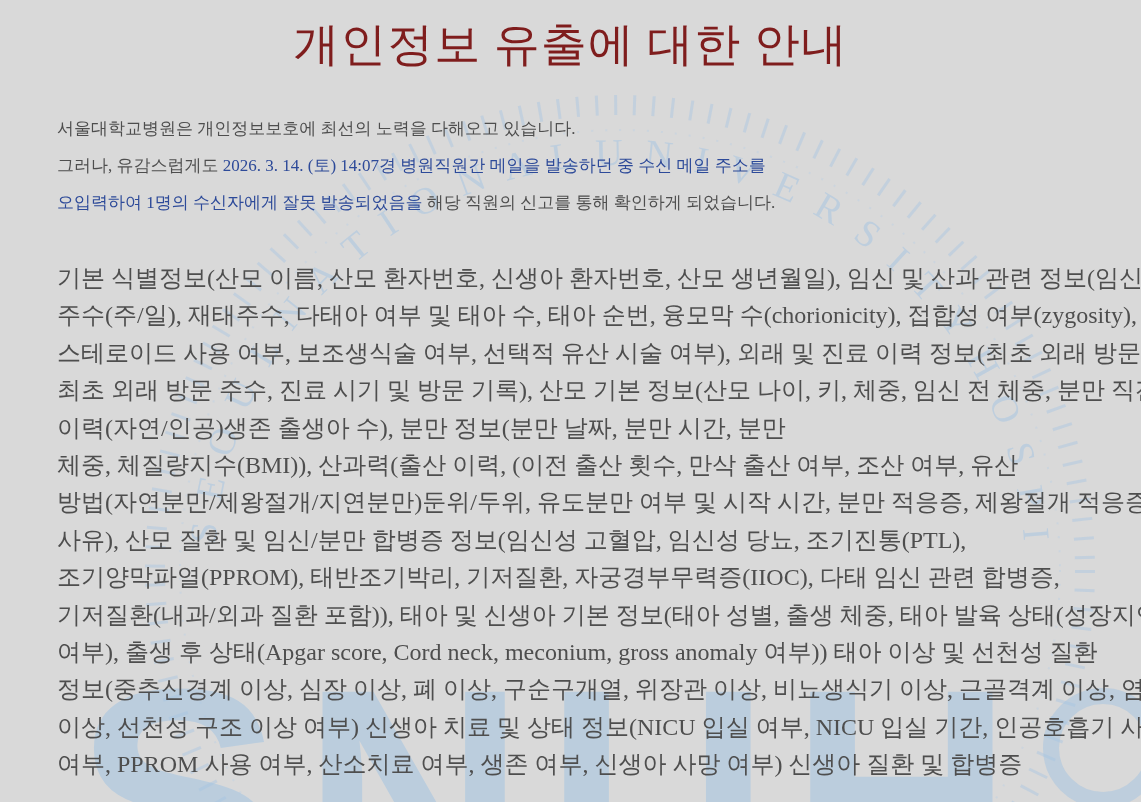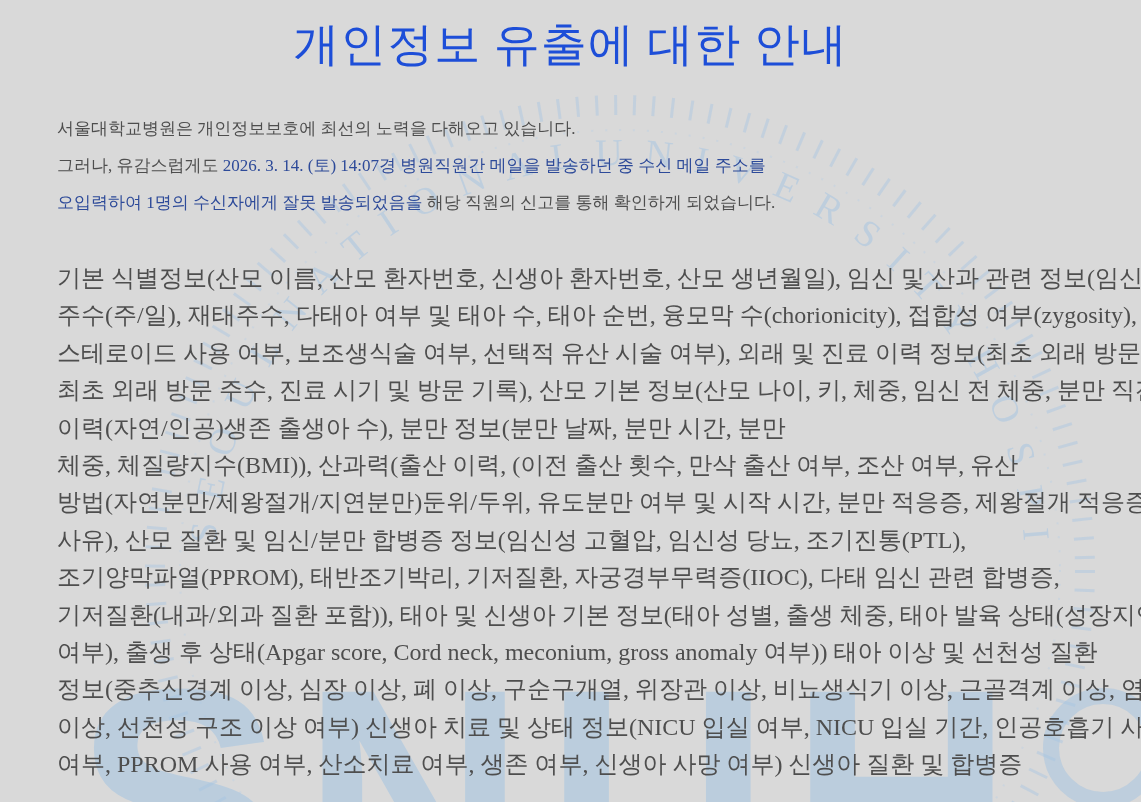--- a/index.html
+++ b/index.html
@@ -27,21 +27,21 @@
     position: relative;
     z-index: 1;
   }
   .page-title {
     margin: 0;
     padding-top: 14px;
     text-align: center;
     font-size: 46px;
     font-weight: 500;
     letter-spacing: 1px;
-    color: #1d4ed8;
+    color: #7f1d1d;
   }
   .intro {
     position: absolute;
     left: 57px;
     top: 110px;
     width: 1050px;
     font-size: 17px;
     line-height: 37px;
     white-space: nowrap;
   }

